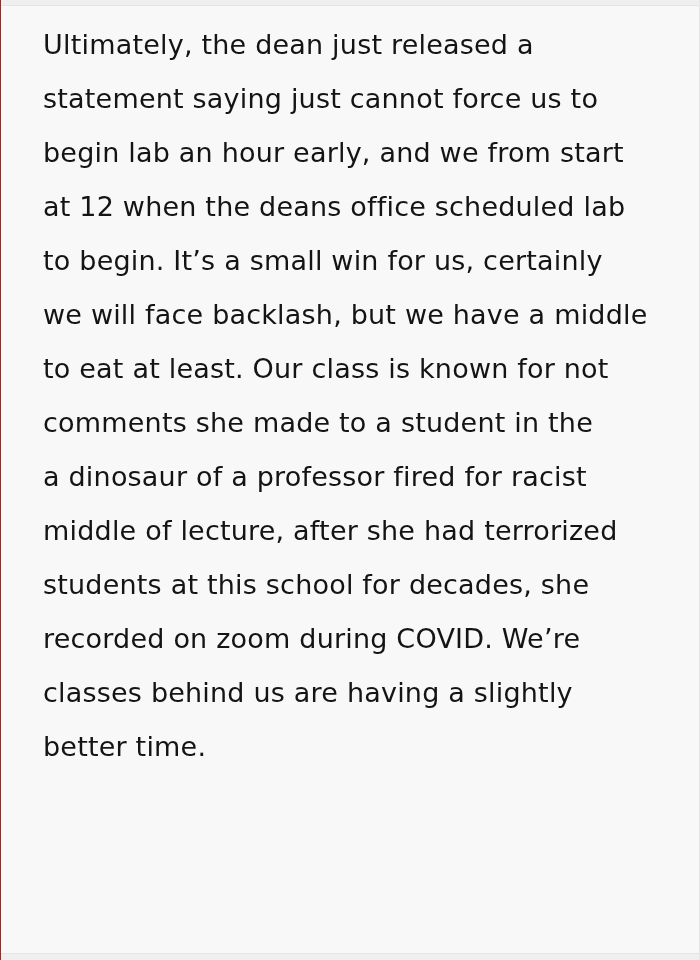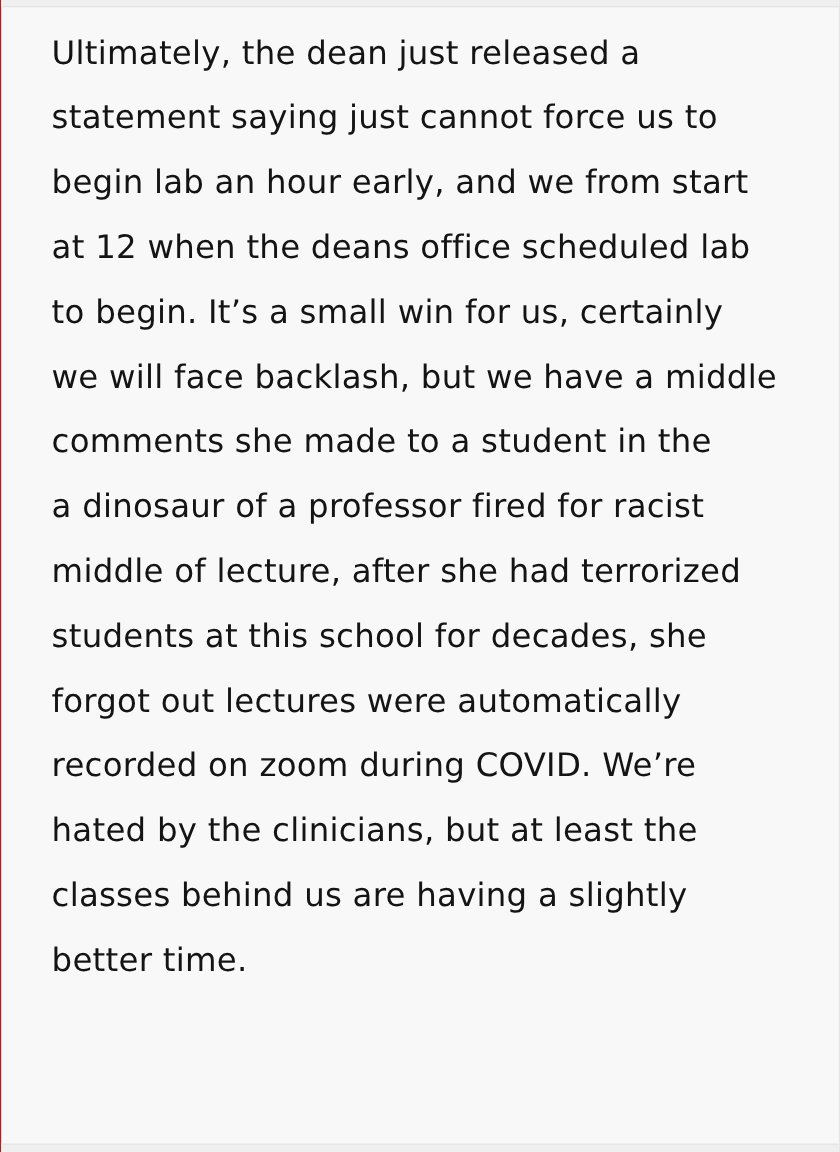--- a/index.html
+++ b/index.html
@@ -56,25 +56,24 @@
 <div class="page">
   <div class="crop-strip-top"></div>
   <main class="card">
     <div class="text-block">
         <div class="line">Ultimately, the dean just released a</div>
         <div class="line">statement saying just cannot force us to</div>
         <div class="line">begin lab an hour early, and we from start</div>
         <div class="line">at 12 when the deans office scheduled lab</div>
         <div class="line">to begin. It’s a small win for us, certainly</div>
         <div class="line">we will face backlash, but we have a middle</div>
+        <div class="line">to eat at least. Our class is known for not</div>
         <div class="line">comments she made to a student in the</div>
         <div class="line">a dinosaur of a professor fired for racist</div>
         <div class="line">middle of lecture, after she had terrorized</div>
         <div class="line">students at this school for decades, she</div>
-        <div class="line">forgot out lectures were automatically</div>
         <div class="line">recorded on zoom during COVID. We’re</div>
-        <div class="line">hated by the clinicians, but at least the</div>
         <div class="line">classes behind us are having a slightly</div>
         <div class="line">better time.</div>
       </div>
   </main>
   <div class="crop-strip-bottom"></div>
 </div>
 
 </body></html>

